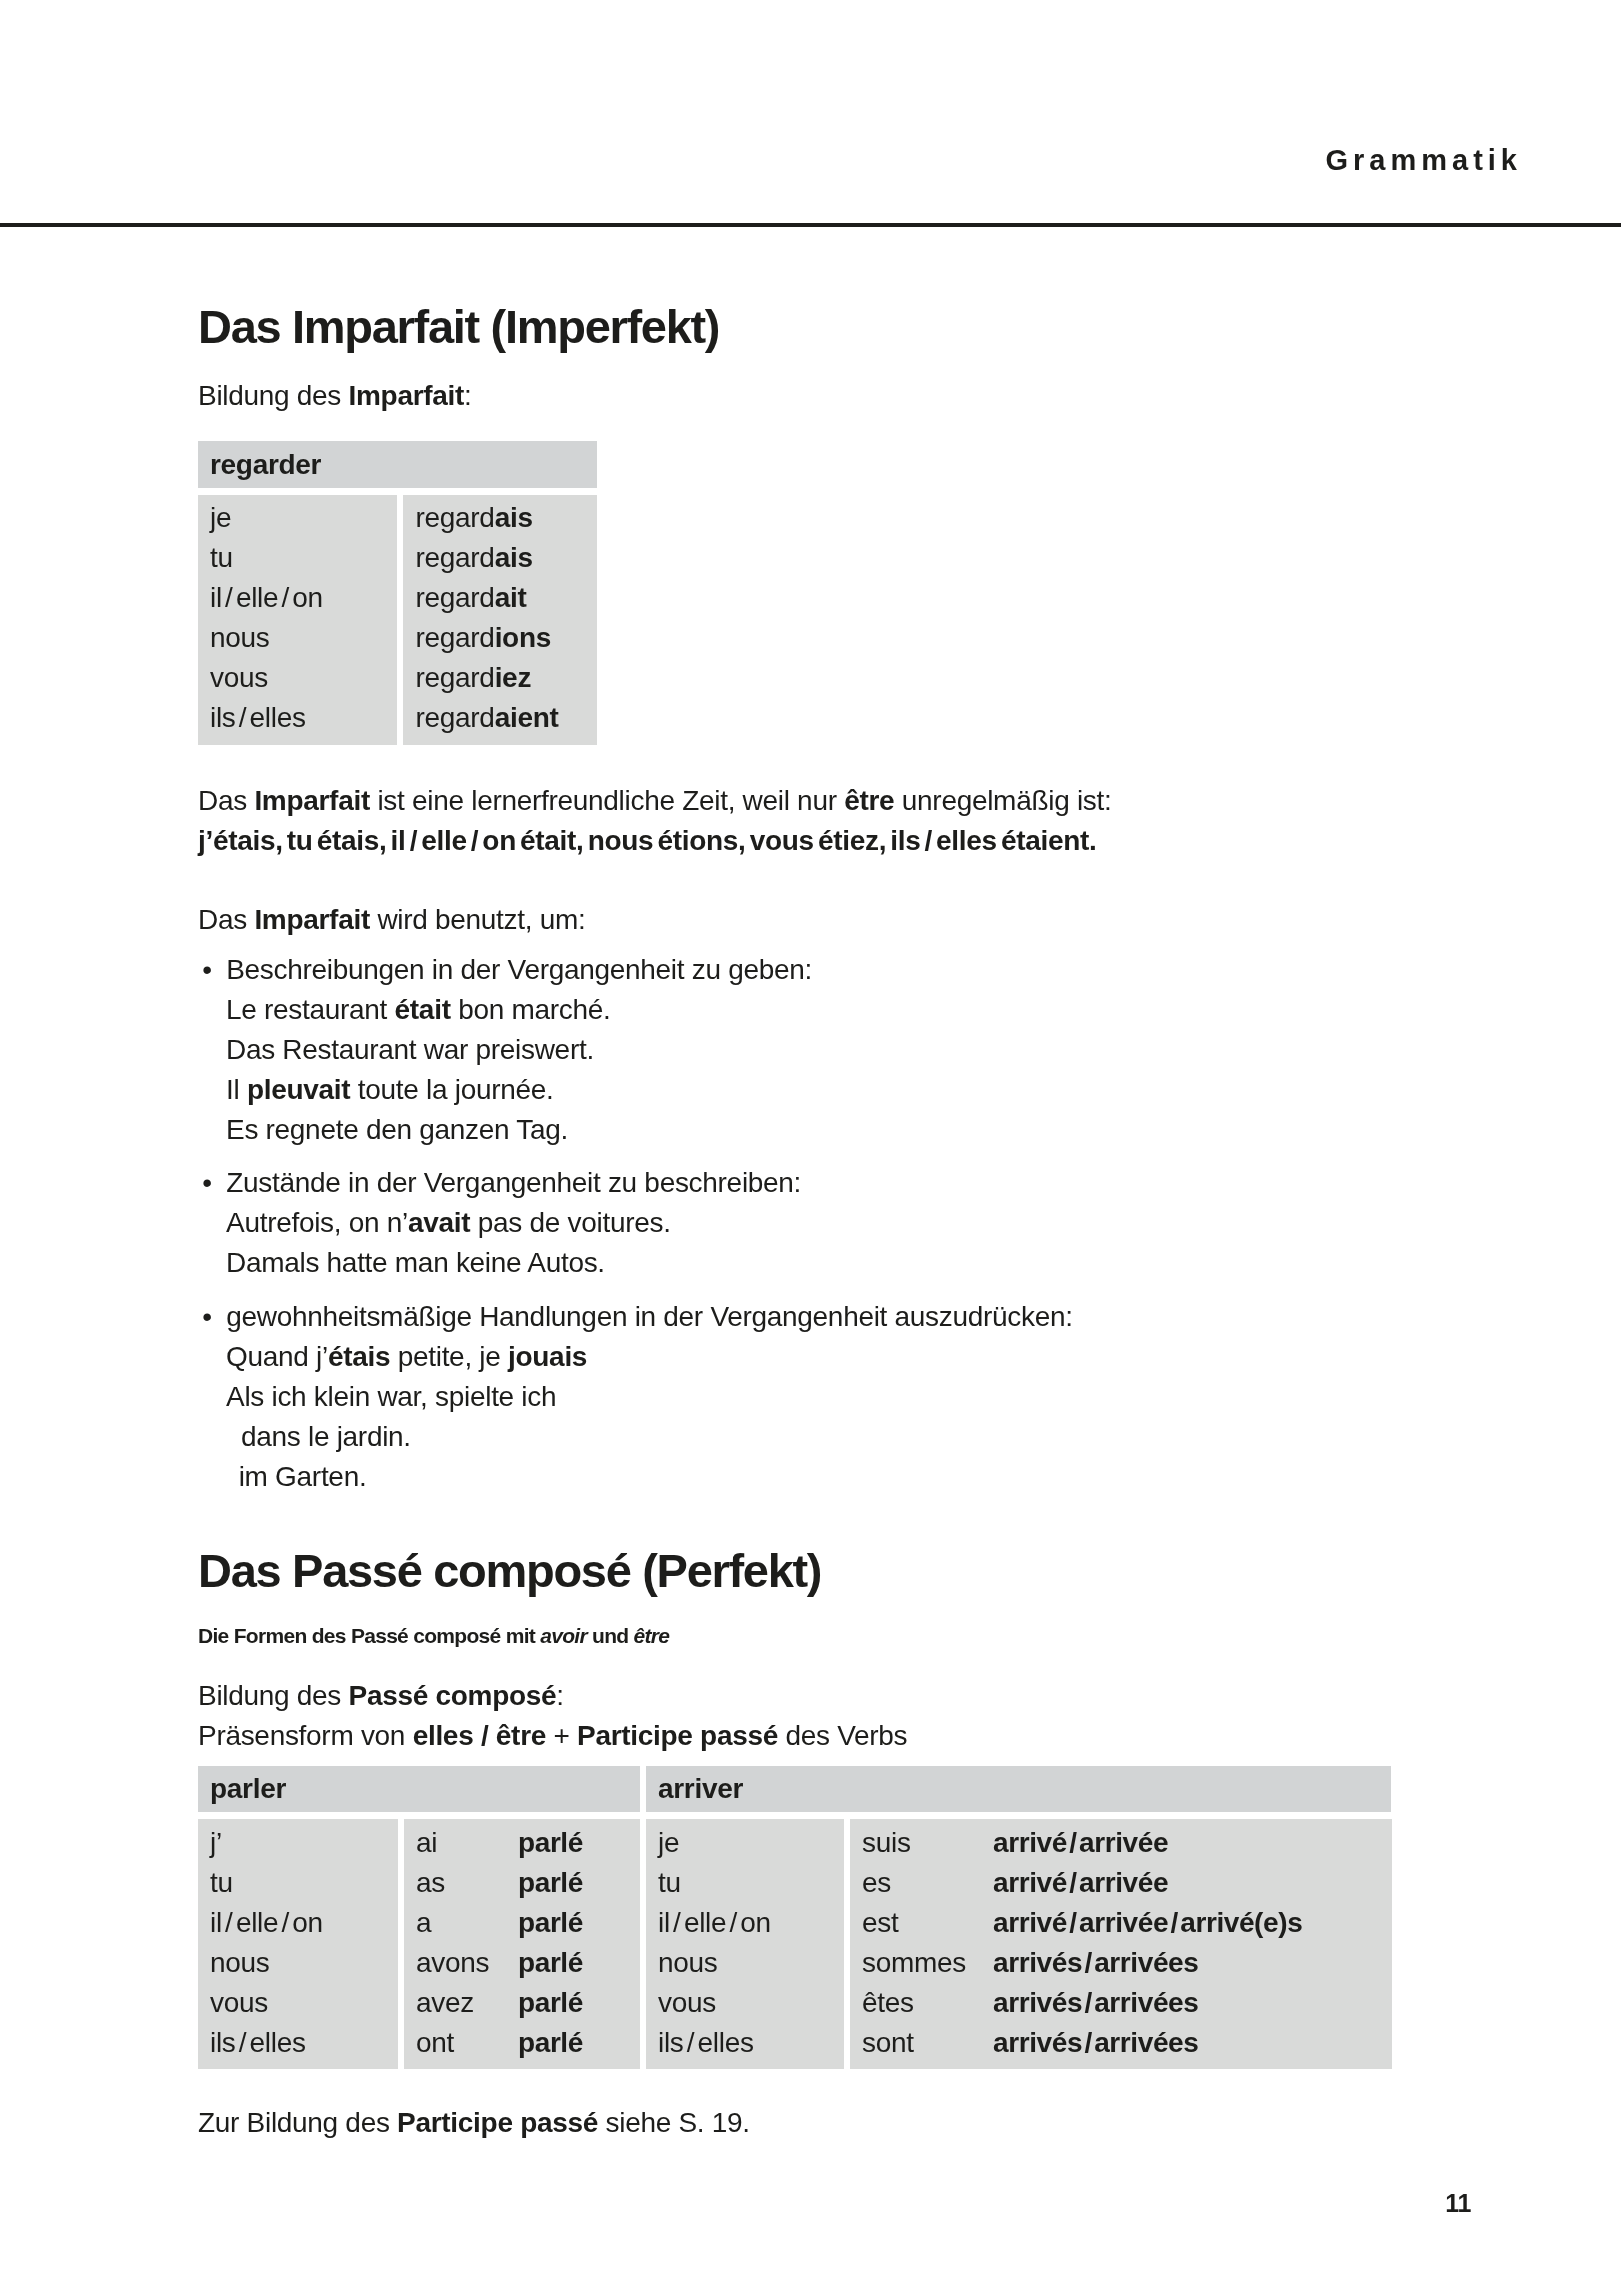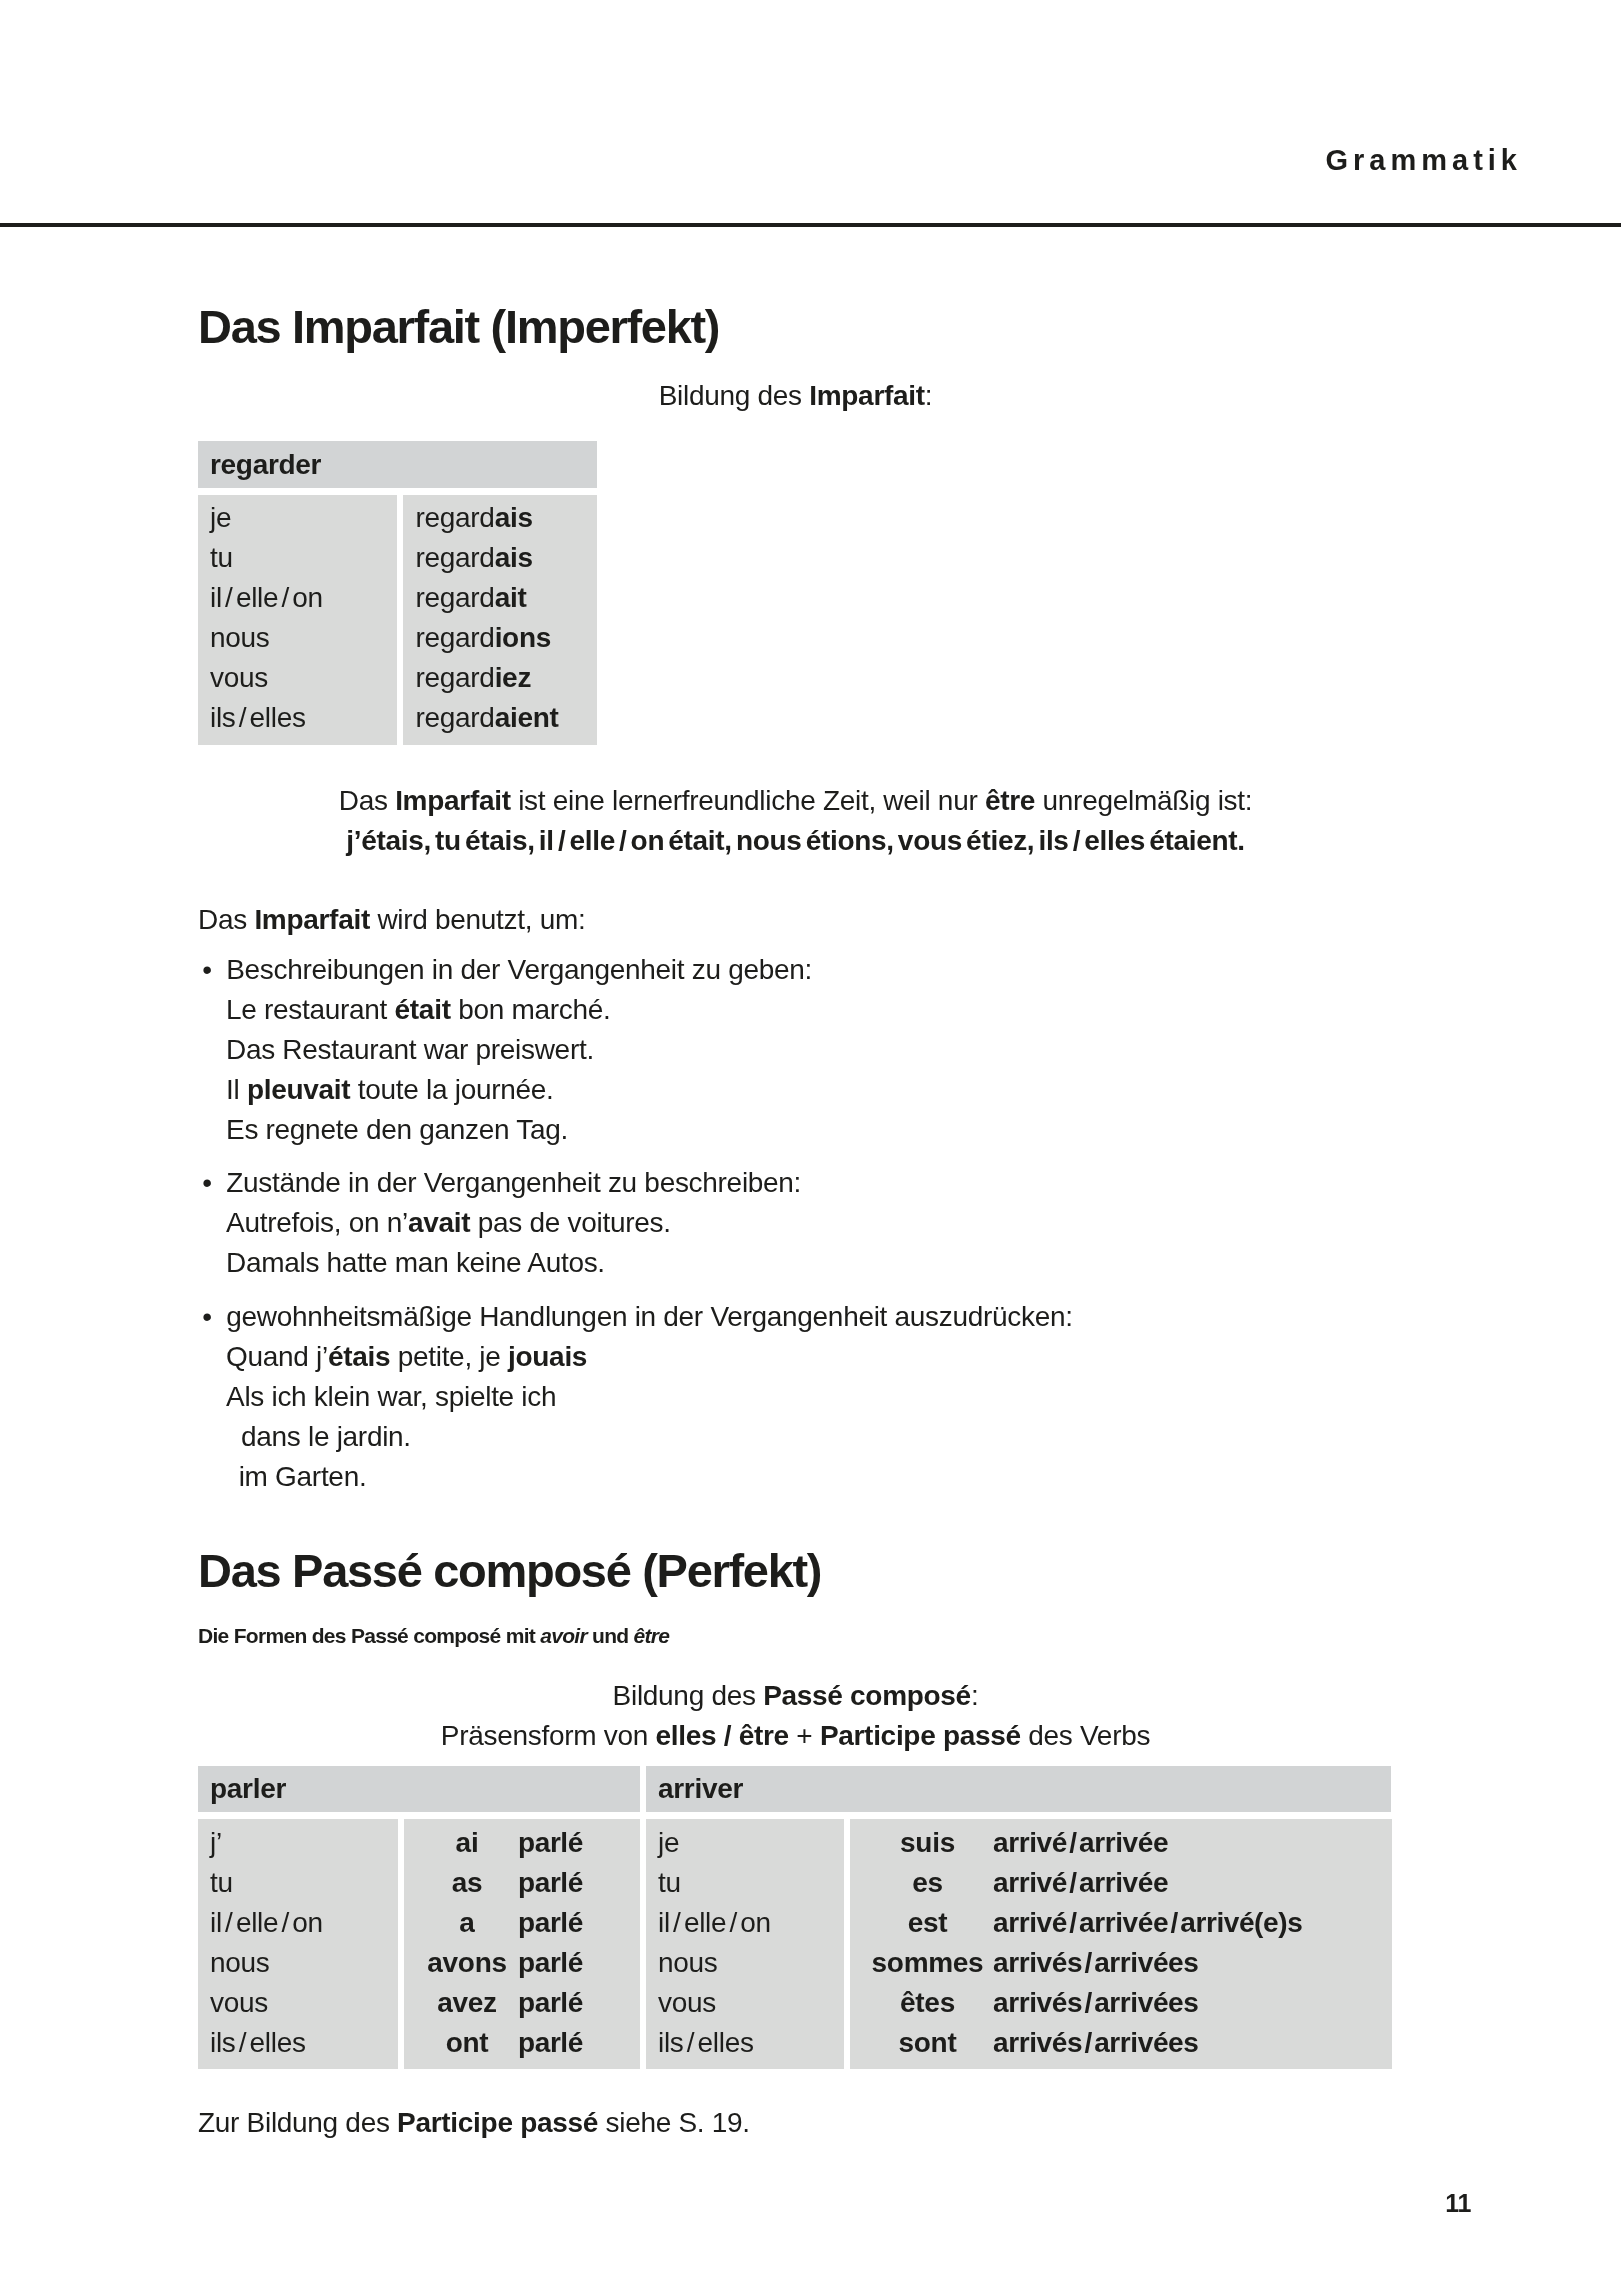--- a/index.html
+++ b/index.html
@@ -22,21 +22,21 @@
   .content { padding-left:198px; padding-right:229px; }
 
   h1 {
     font-size:47px; line-height:54px; font-weight:bold;
     letter-spacing:-1.3px; margin:73px 0 0 0;
   }
   h1.second { margin-top:47px; }
   h2 { font-size:21px; line-height:37px; font-weight:bold; letter-spacing:-0.7px; margin:18.6px 0 0 0; }
 
   .formation { margin-top:22px; }
-  .line { white-space:nowrap;text-align:center; }
+  .line { white-space:nowrap; }
   .note { margin-top:36px; }
   .tight { word-spacing:-3.4px; }
   .usage-intro { margin-top:39px; }
 
   
   .t1 { margin-top:25px; width:399px;border-radius:15px; }
   .t-header {
     background:var(--color-table-header-bg,#d2d4d5);
     font-weight:bold; padding:3.4px 0 3.4px 12px; line-height:40px;
   }
@@ -64,21 +64,21 @@
   .t2 { margin-top:10px; width:1194px; }
   .t2-header { display:flex; gap:6px; }
   .t2-header .h-parler  { width:430px; }
   .t2-header .h-arriver { width:733px; }
   .t2-body { display:flex; gap:6px; margin-top:6.8px; }
   .t2 .col-pron1 { width:188px; }
   .t2 .col-form1 { width:224px; }
   .t2 .col-pron2 { width:186px; }
   .t2 .col-form2 { width:530px; }
   .form-row { display:flex; }
-  .aux { font-weight:bold; flex:none;text-align:center; }
+  .aux { font-weight:normal; flex:none; }
   .col-form1 .aux { width:102px; }
   .col-form2 .aux { width:131px; }
   .part { font-weight:bold; word-spacing:-5px; letter-spacing:-0.4px; }
   .pronoun { word-spacing:-4.2px; }
 
   .footer-note { margin-top:34px; }
   .page-num {
     position:absolute; top:2189px; right:151px;
     font-weight:bold; font-size:25px; line-height:29px;
   }

